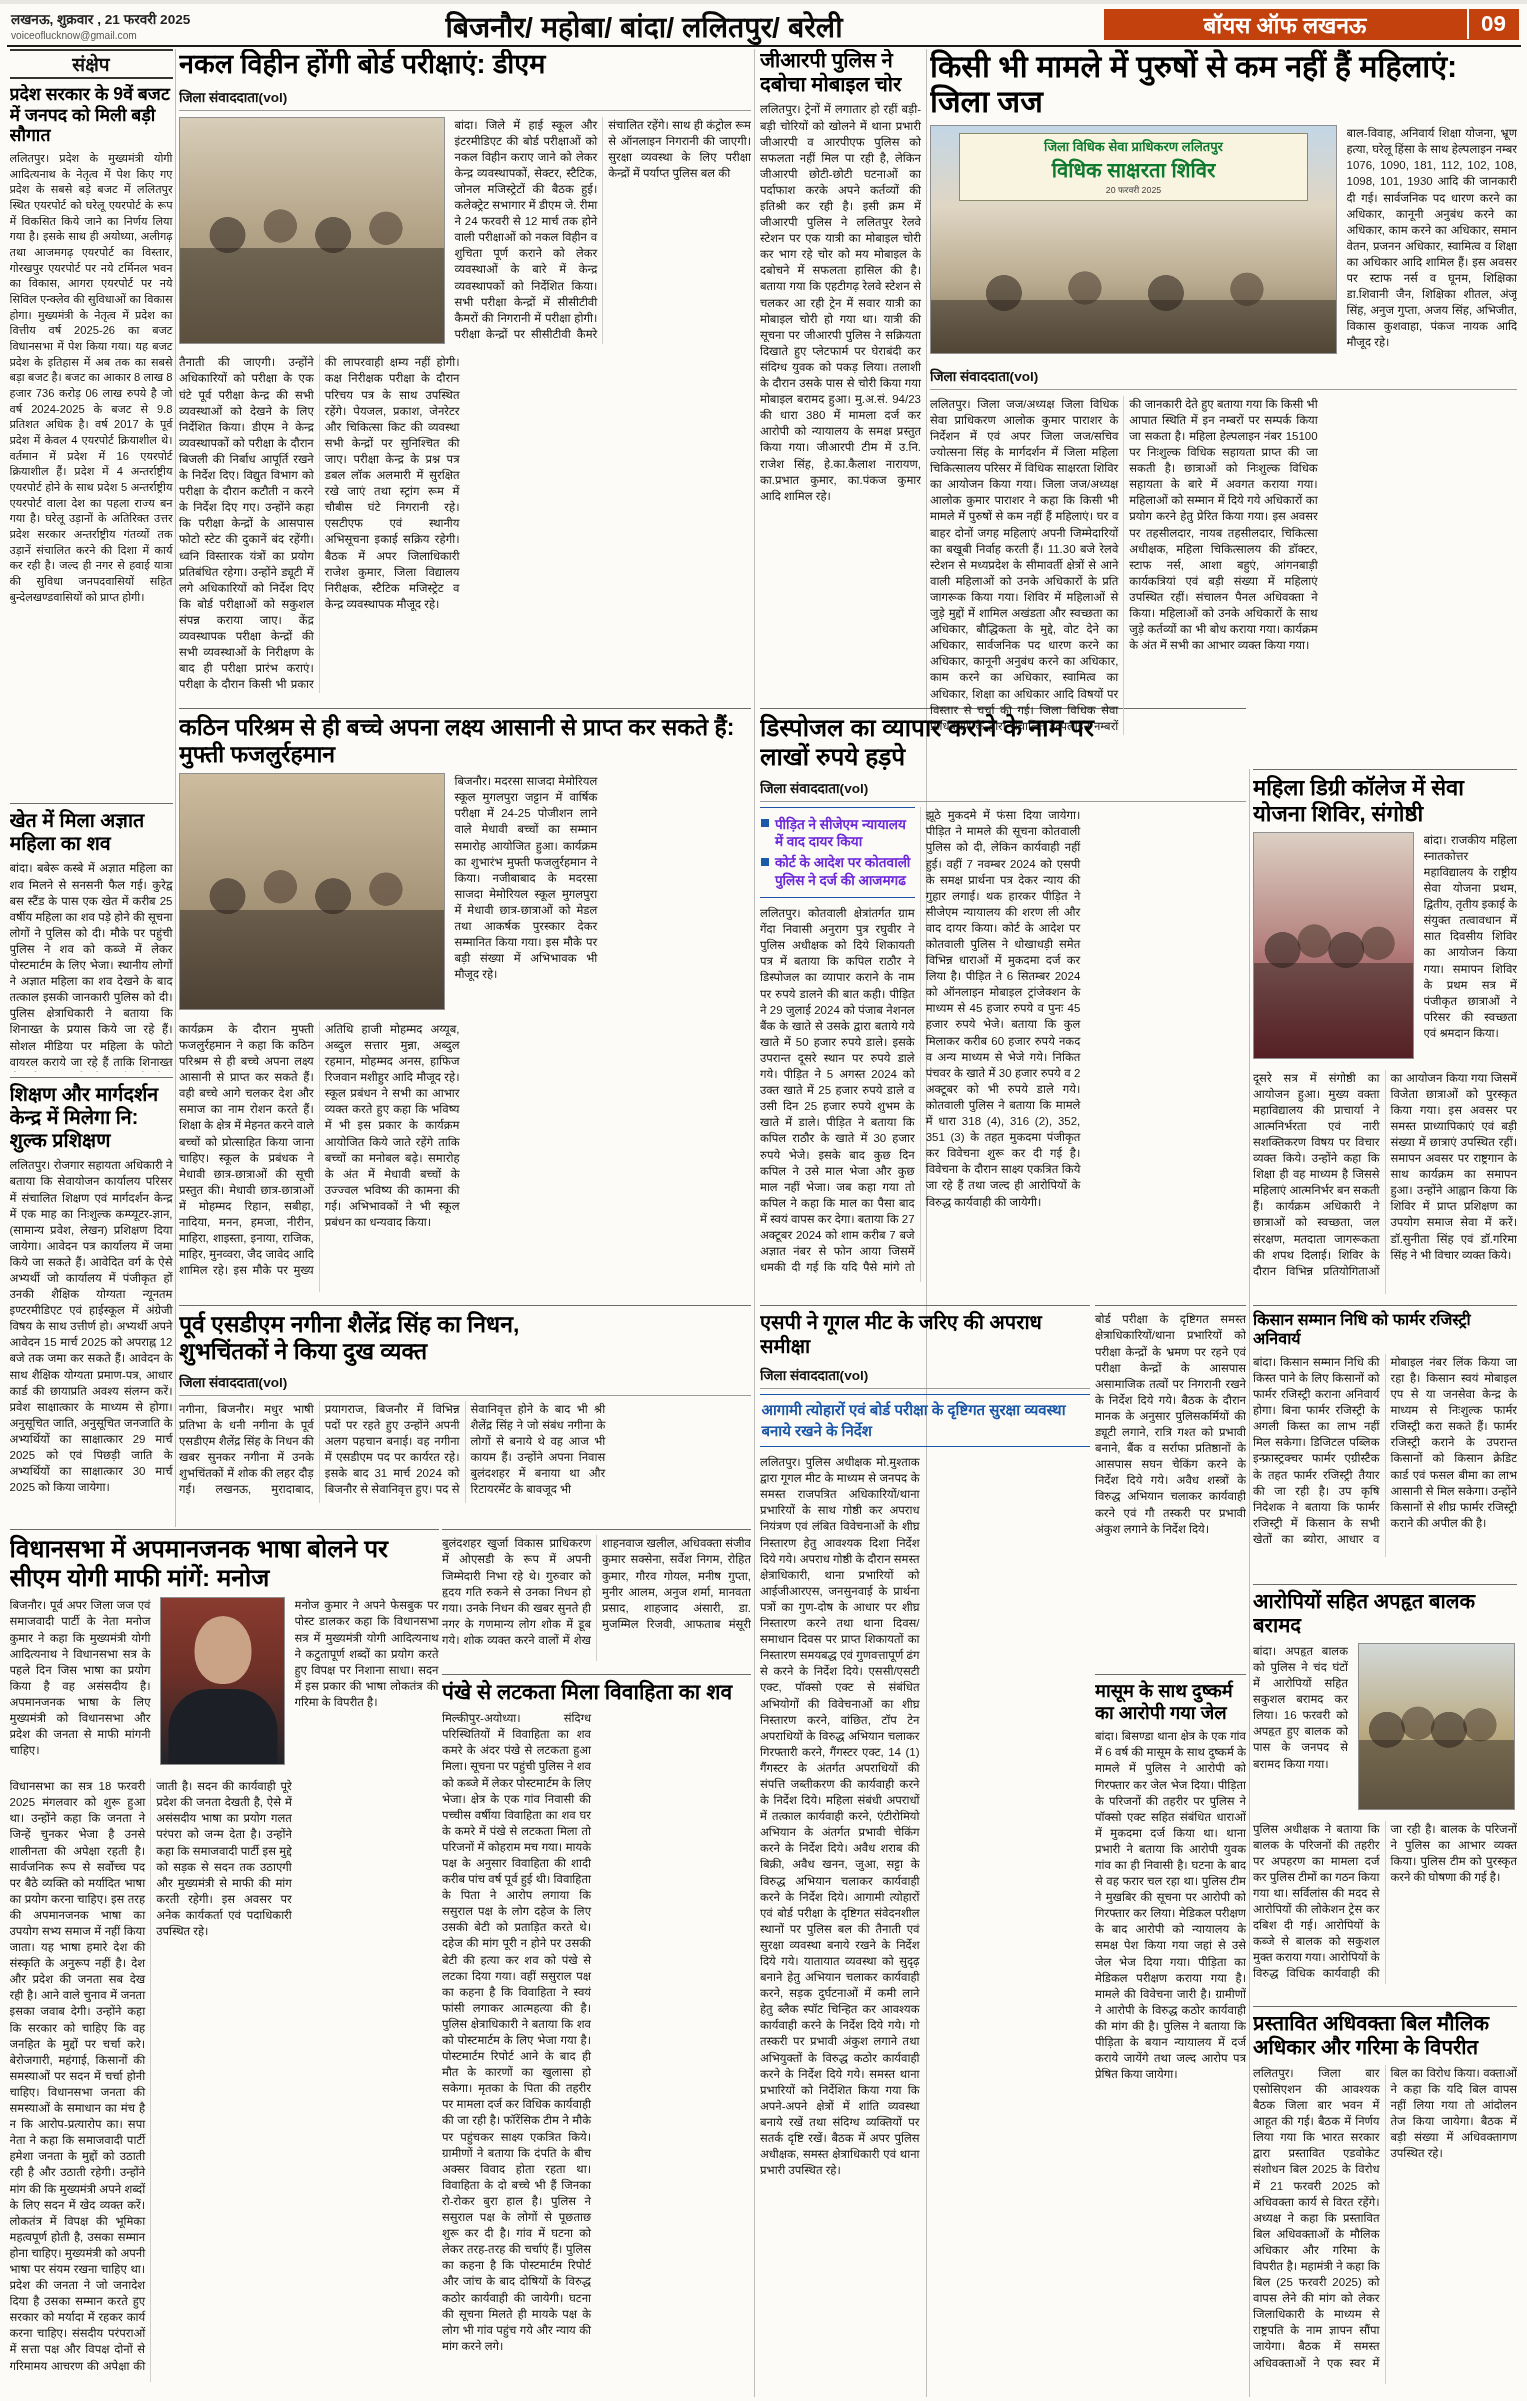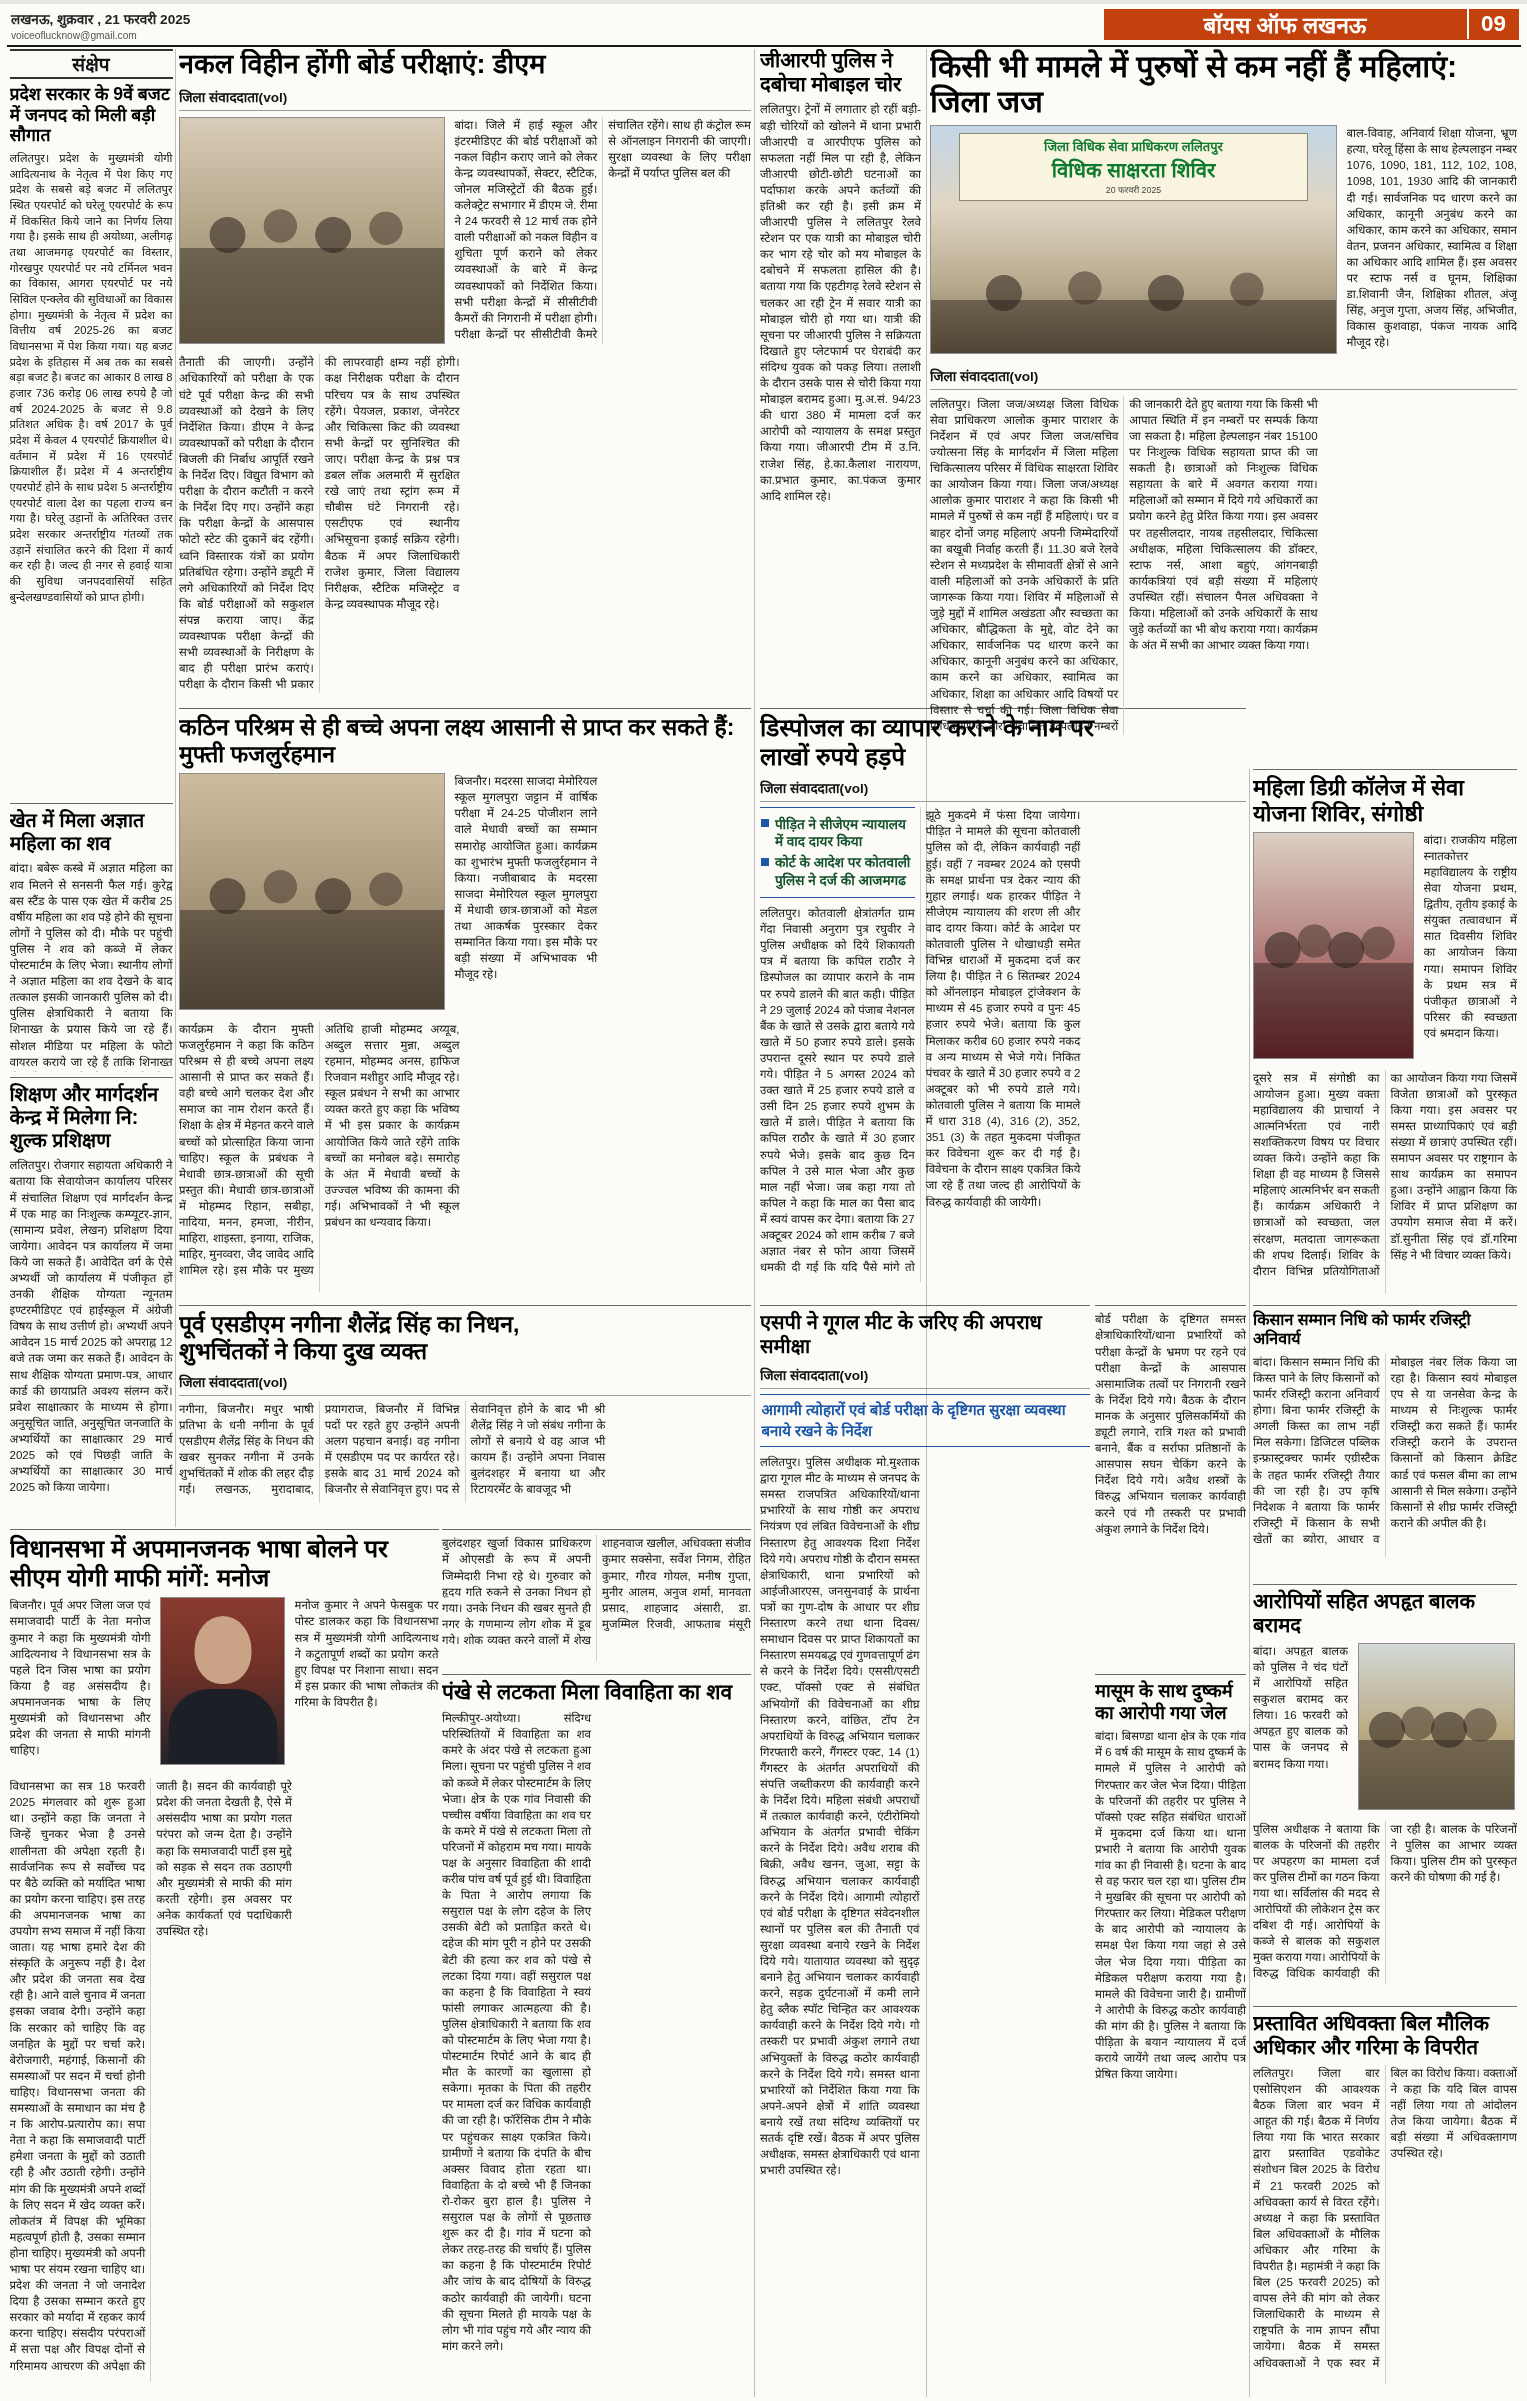--- a/index.html
+++ b/index.html
@@ -57,36 +57,37 @@
   .banner-l1 { color:#0e7a2e; font-weight:700; font-size:13px; }
   .banner-l2 { color:#0e7a2e; font-weight:800; font-size:20.3px; }
   .banner-date { font-size:8.8px; color:#444; margin-top:1.4px; }
   .face { position:absolute; left:50%; top:17.6px; transform:translateX(-50%);
     width:57px; height:68px; border-radius:50% 50% 46% 46%; background:#caa285; }
   .suit { position:absolute; left:50%; bottom:0; transform:translateX(-50%);
     width:109px; height:75px; border-radius:41px 41px 0 0; background:#1d1f26; }
   
   .hl-box { border-top:1.4px solid #2053a4; border-bottom:1.4px solid #2053a4;
     padding:4.1px 1.4px; margin:0 0 6.8px; break-inside:avoid; }
-  .hl-item { display:flex; gap:5.4px; color:#14532d; font-weight:700; font-size:13.6px;
+  .hl-item { display:flex; gap:5.4px; color:#6d28d9; font-weight:700; font-size:13.6px;
     line-height:1.3; margin:3.4px 0; text-align:left; }
   .sq { width:8.1px; height:8.1px; background:#1b5aa6; margin-top:3.4px; flex:none; }
   .sp-hl { color:#1b57a8; font-weight:700; font-size:15px; line-height:1.35;
     border-top:1.4px solid #1b57a8; border-bottom:1.4px solid #1b57a8;
     padding:5.4px 1.4px; margin-bottom:6.8px; text-align:left; }
 </style>
 </head>
 <body>
 
 <div class="page">
 
   <div class="hdr-left">
     <div class="hdr-date">लखनऊ, शुक्रवार , 21 फरवरी 2025</div>
     <div class="hdr-mail">voiceoflucknow@gmail.com</div>
   </div>
+  <div class="hdr-center">बिजनौर/ महोबा/ बांदा/ ललितपुर/ बरेली</div>
   <div class="masthead">
     <div class="m-title">बॉयस ऑफ लखनऊ</div>
     <div class="m-page">09</div>
   </div>
   <div class="hdr-rule"></div>
 
   <div class="vl" style="left:175px; top:45px; height:1478px;"></div>
   <div class="vl" style="left:754px; top:45px; height:2348px;"></div>
   <div class="vl" style="left:926px; top:45px; height:2348px;"></div>
   <div class="vl" style="left:1249px; top:765px; height:1628px;"></div>

